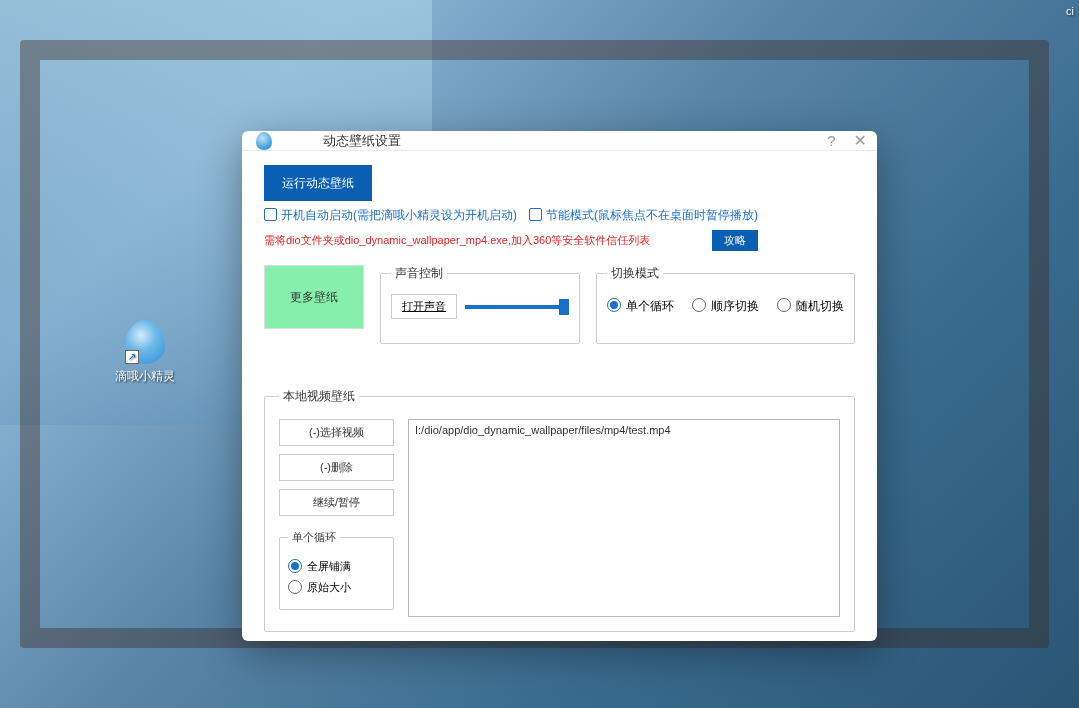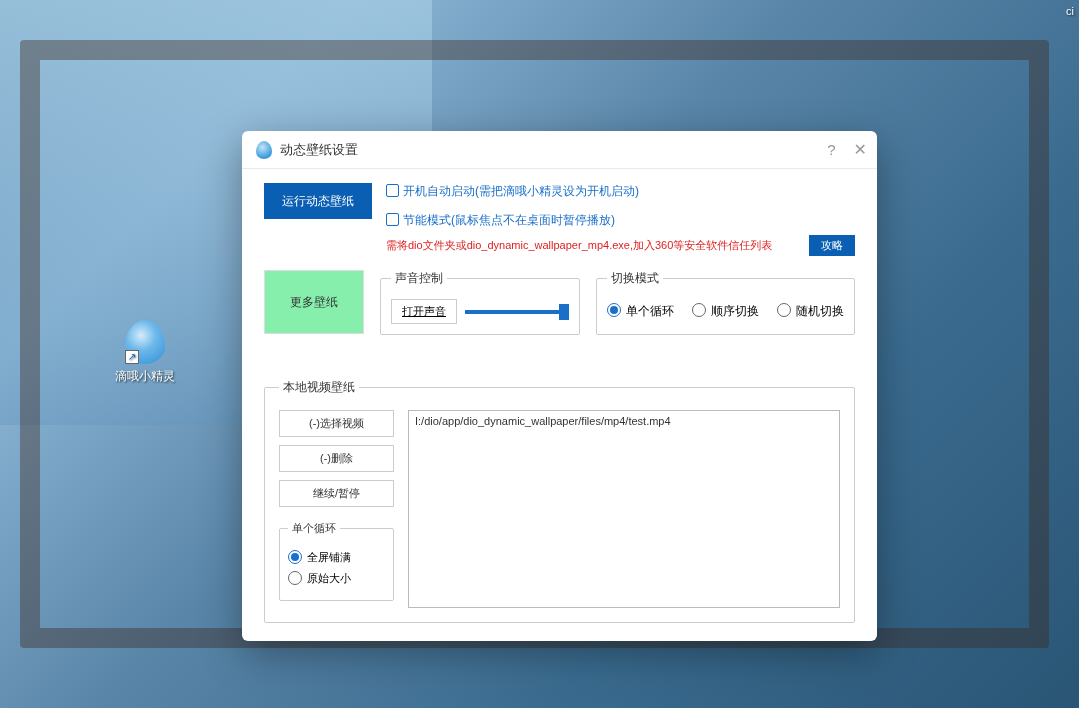--- a/index.html
+++ b/index.html
@@ -91,36 +91,37 @@
   align-items: center;
   padding: 0 10px 0 14px;
   border-bottom: 1px solid #eaeaea;
 }
 .titlebar .icon-drop {
   width: 16px; height: 18px;
   background: radial-gradient(circle at 40% 35%, #c3e4f7, #4ba6e0 60%, #1c7bc4);
   border-radius: 50% 50% 50% 50% / 60% 60% 40% 40%;
   margin-right: 8px;
 }
-.titlebar-title { color: #333; font-size: 13px; }
+.titlebar-title { color: #333; font-size: 13px; margin-left: 43px; }
 .titlebar-controls { margin-left: auto; display: flex; gap: 18px; align-items: center; }
 .titlebar-controls span { color: #999; font-size: 14px; cursor: default; }
 .titlebar-controls .help { font-size: 15px; }
 .titlebar-controls .close { font-size: 16px; }
 
 .dialog-body {
   padding: 14px 22px 18px 22px;
   flex: 1;
 }
 
 .row1 {
   display: flex;
   align-items: flex-start;
-  gap: 14px;
+  gap: 6px;
   margin-bottom: 14px;
+  flex-direction: column;
 }
 
 .run-btn {
   background: #0a5fb3;
   color: #fff;
   border: none;
   padding: 10px 18px;
   font-size: 12px;
   min-width: 100px;
   height: 36px;
@@ -147,21 +148,21 @@
 
 .more-btn {
   border: 1px solid #ddd; background: #86efac;
   min-width: 100px; height: 64px;
   font-size: 12px; color: #333;
 }
 
 fieldset {
   border: 1px solid #ccc;
   border-radius: 2px;
-  padding: 12px 10px 10px;
+  padding: 12px 10px 24px;
   font-size: 12px;
 }
 legend { padding: 0 4px; color: #333; }
 
 .audio-box { flex: 0 0 200px; display: flex; align-items: center; gap: 8px; }
 .open-audio-btn {
   border: 1px solid #ccc; background: #fff; padding: 4px 10px; font-size: 11px; text-decoration: underline;
 }
 .slider-track {
   position: relative; height: 4px; background: #ddd; width: 100px;

